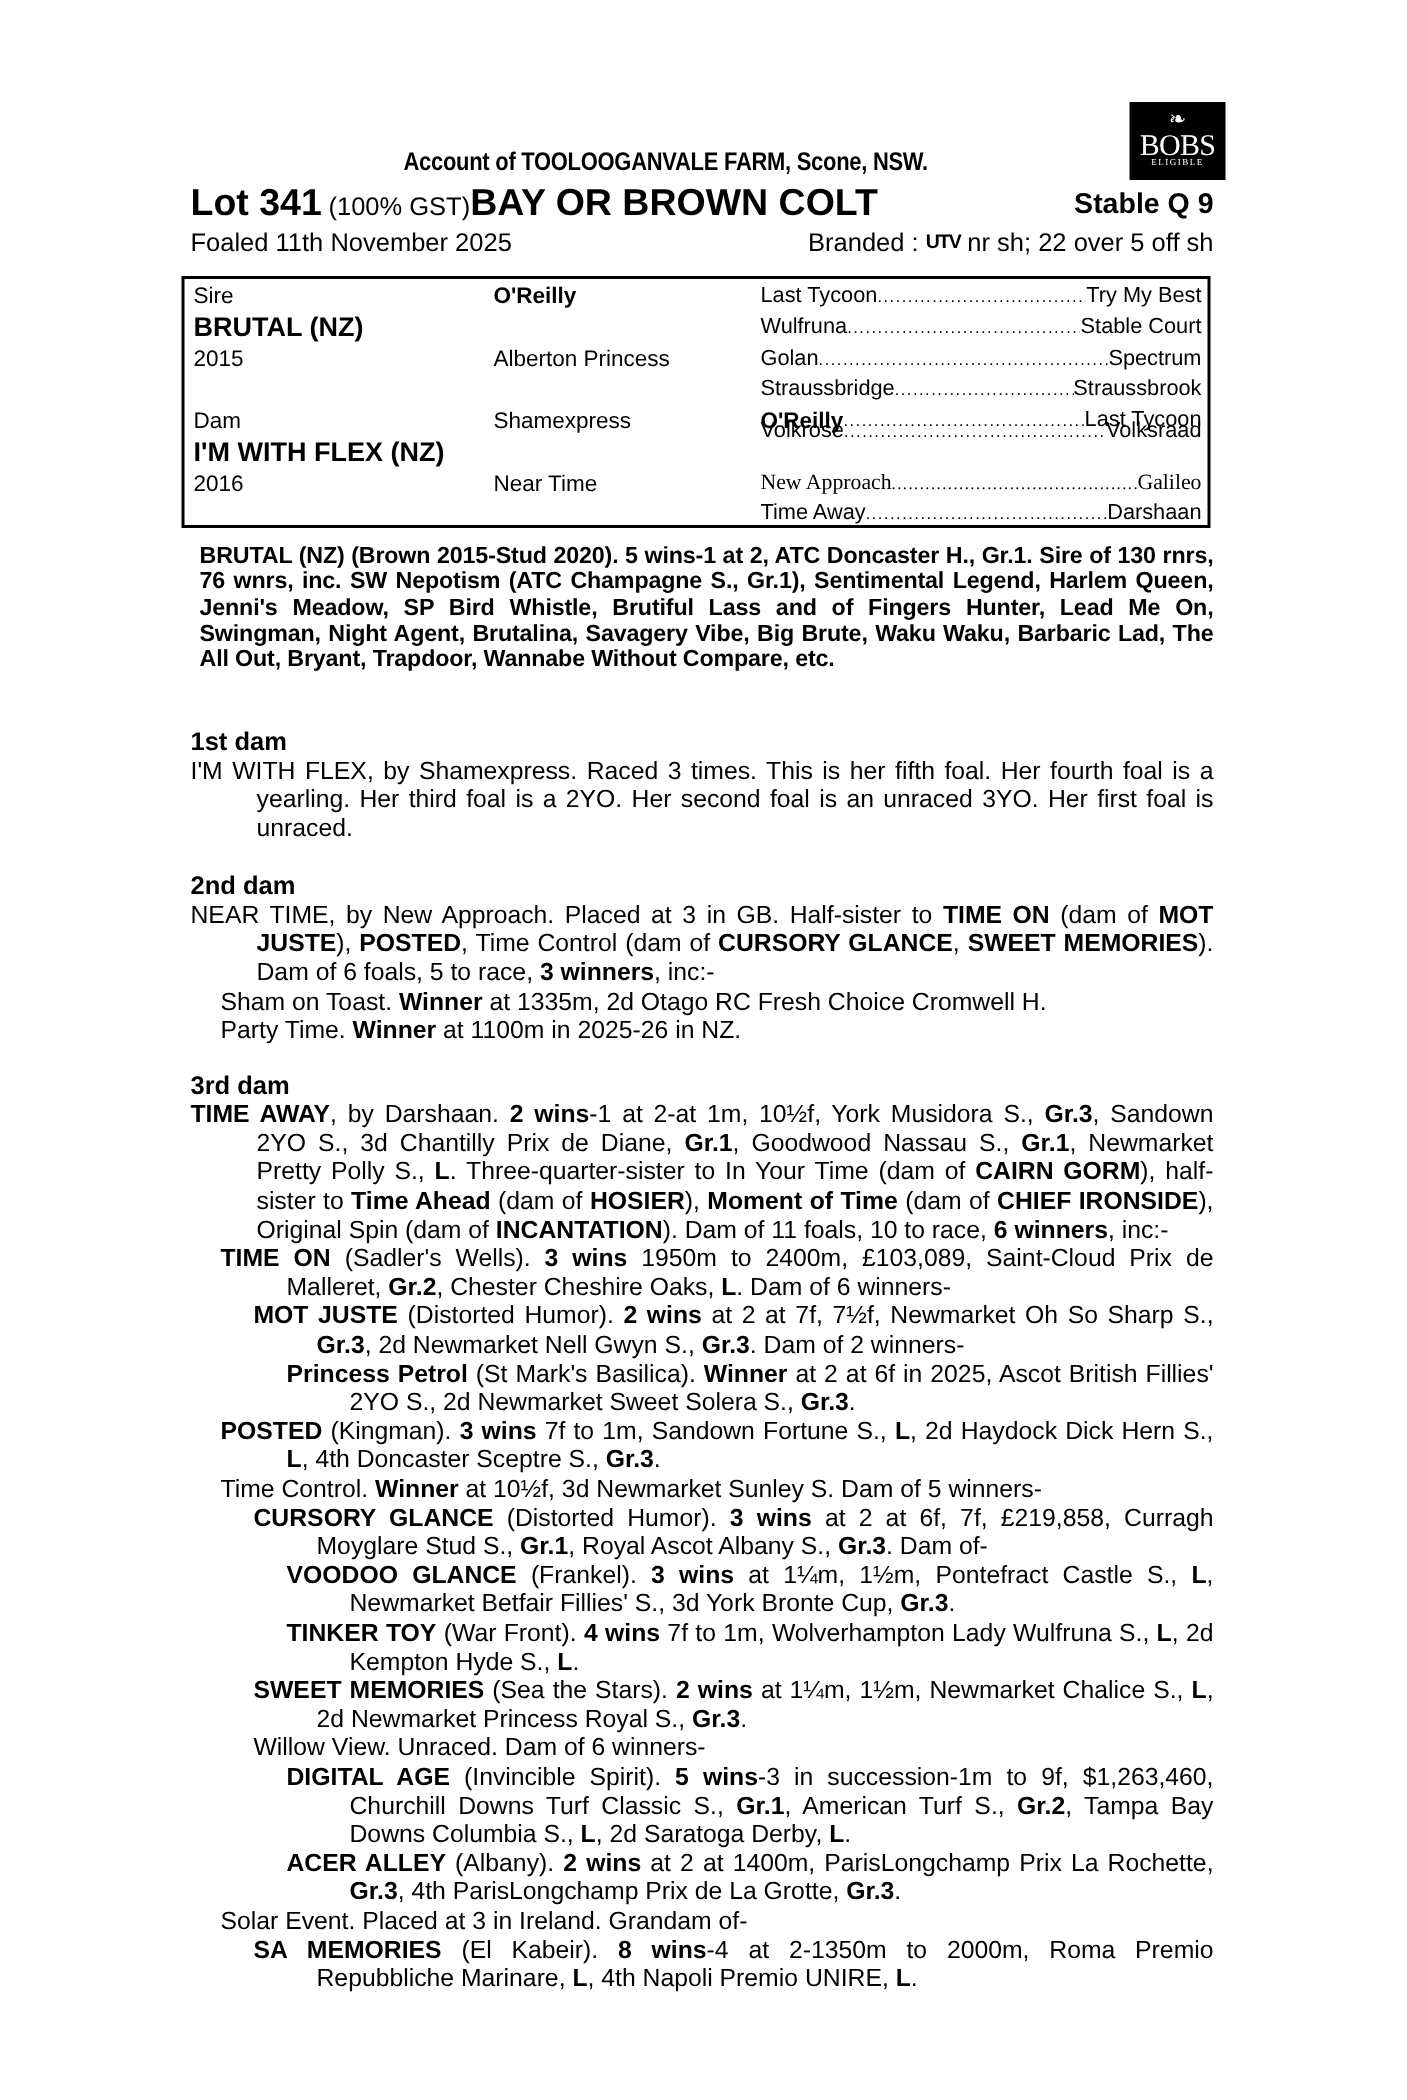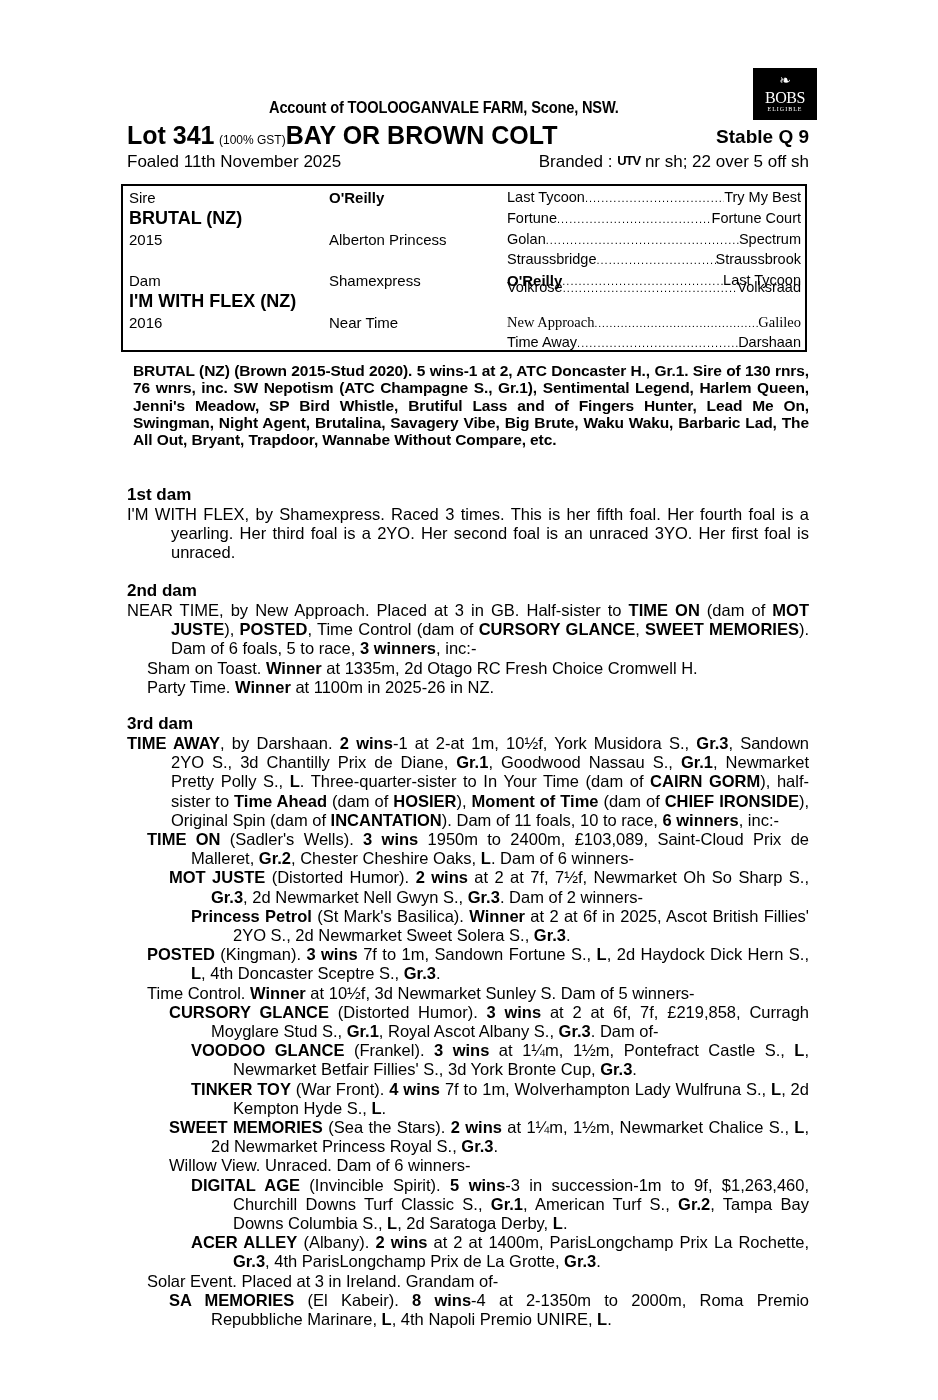--- a/index.html
+++ b/index.html
@@ -3,28 +3,28 @@
 <meta charset="utf-8">
 <style>
   html, body { margin: 0; padding: 0; background: #ffffff; }
   body { width: 938px; height: 1400px; position: relative; overflow: hidden; color: #000;
          font-family: "Liberation Sans", "DejaVu Sans", sans-serif; }
   .page { position: absolute; left: 127px; top: 0; width: 682px; }
 
   .logo { position: absolute; left: 753px; top: 68px; width: 64px; height: 52px; background: #000;
           color: #fff; text-align: center; font-family: "Liberation Serif", serif; }
   .logo .horse { font-size: 14px; line-height: 18px; margin-top: 4px; }
-  .logo .bobs { font-size: 16px; line-height: 15px; letter-spacing: -0.5px; }
+  .logo .bobs { font-size: 20px; line-height: 15px; letter-spacing: -0.5px; }
   .logo .elig { font-size: 6px; letter-spacing: 1px; line-height: 9px; }
 
   .account { position: absolute; top: 98px; left: 142px; width: 540px; font-weight: bold;
              font-size: 17px; letter-spacing: -0.2px; transform: scaleX(0.86); transform-origin: left; white-space: nowrap; }
   .lotline { position: absolute; top: 121px; left: 0; width: 682px; height: 30px; white-space: nowrap; }
   .lot { font-weight: 900; font-size: 25px; }
-  .gst { font-size: 12px; margin-top: 44px; }
+  .gst { font-size: 17px; margin-top: 44px; }
   .colt { font-weight: 900; font-size: 25px; }
   .stable { position: absolute; right: 0; top: 5px; font-weight: 700; font-size: 19px; }
   .foaled { position: absolute; top: 152px; left: 0; font-size: 17px; }
   .branded { position: absolute; top: 152px; right: 0; font-size: 17px; white-space: nowrap; }
   .brand-mark { font-size: 13px; font-weight: bold; letter-spacing: -1px; vertical-align: 2px; }
 
   .pedigree { position: absolute; top: 184px; left: -6px; width: 686px; height: 168px;
               border: 2px solid #000; box-sizing: border-box; }
   .ped-row { position: absolute; font-size: 15px; white-space: nowrap; }
   .ped-big { font-weight: 900; font-size: 18px; }
@@ -81,23 +81,23 @@
     <div class="ped-row" style="left:6px;top:128px;">2016</div>
     <div class="ped-row" style="left:206px;top:86px;">Shamexpress</div>
     <div class="ped-row" style="left:206px;top:128px;">Near Time</div>
 
     <div class="ped-anc" style="top:3px;">
         <span class="l">Last Tycoon</span>
         <span class="dots">..............................................................</span>
         <span class="r">Try My Best</span>
       </div>
     <div class="ped-anc" style="top:24px;">
-        <span class="l">Fortune</span>
+        <span class="l">Wulfruna</span>
         <span class="dots">..............................................................</span>
-        <span class="r">Fortune Court</span>
+        <span class="r">Stable Court</span>
       </div>
     <div class="ped-anc" style="top:45px;">
         <span class="l">Golan</span>
         <span class="dots">..............................................................</span>
         <span class="r">Spectrum</span>
       </div>
     <div class="ped-anc" style="top:65px;">
         <span class="l">Straussbridge</span>
         <span class="dots">..............................................................</span>
         <span class="r">Straussbrook</span>

